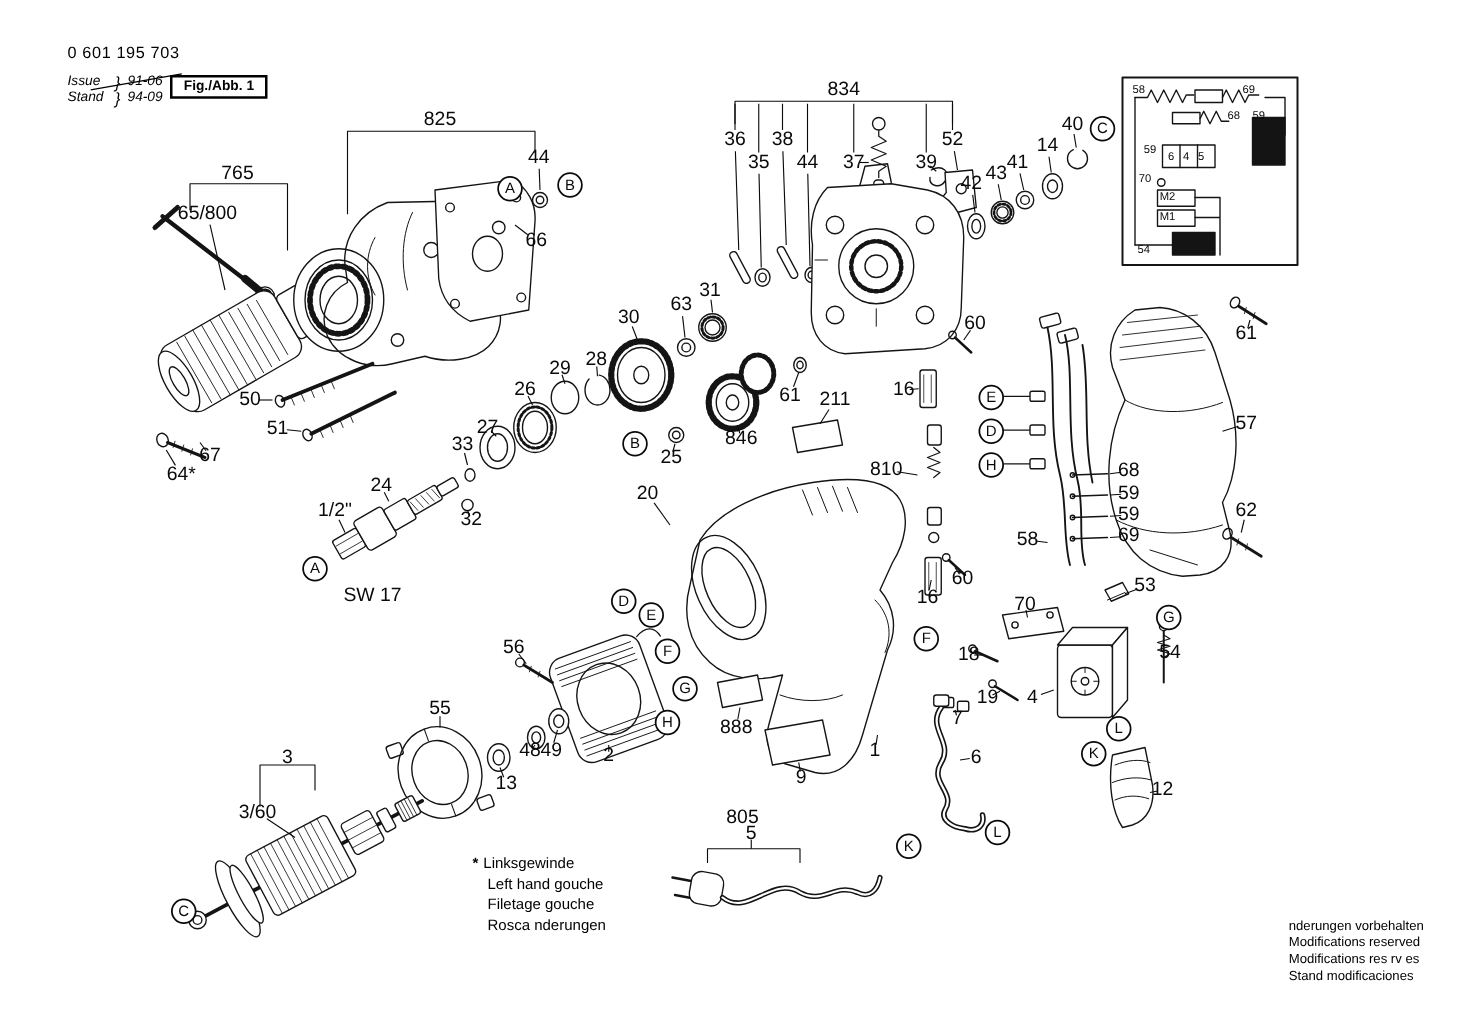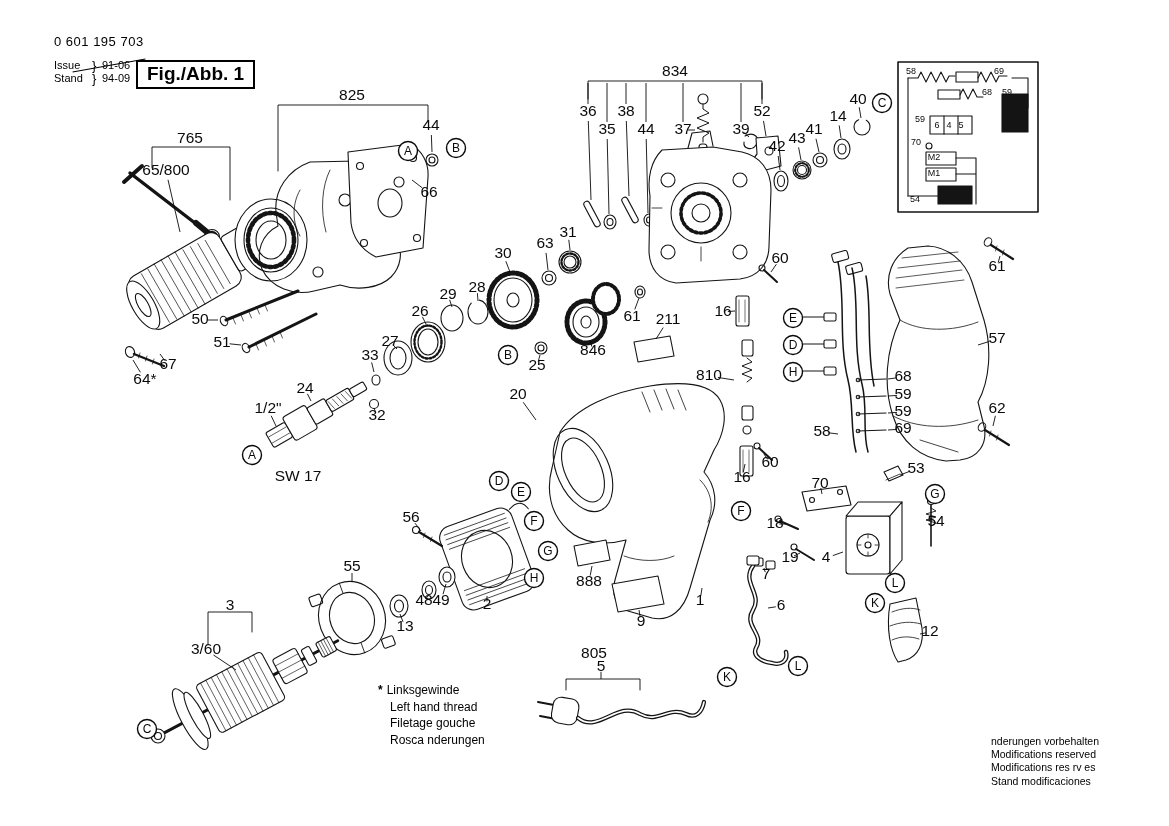--- a/index.html
+++ b/index.html
@@ -10,32 +10,32 @@
   
   .plabel{font-family:"Liberation Sans",sans-serif;font-size:15.5px;fill:#0a0a0a;}
   .ilabel{font-family:"Liberation Sans",sans-serif;font-size:9px;fill:#0a0a0a;}
   .clabel circle{fill:#fff;stroke:#0a0a0a;stroke-width:1.4;}
   .clabel text{font-family:"Liberation Sans",sans-serif;font-size:12px;fill:#0a0a0a;}
   .leader{stroke:#0a0a0a;stroke-width:0.9;fill:none;}
 
   
   .hdr{position:absolute;left:54px;top:34px;font-size:13px;line-height:15px;}
   .hdr .docnum{font-size:13px;letter-spacing:.5px;margin-bottom:10px;}
-  .meta{display:grid;grid-template-columns:38px 10px auto;font-size:11px;line-height:13px;align-items:center;}
+  .meta{display:grid;grid-template-columns:38px 10px auto;font-size:11px;line-height:13px;align-items:center;font-style:italic;}
   .meta .mb{font-size:13px;}
   .struck{position:relative;display:inline-block;}
   .struck::after{content:"";position:absolute;left:-30px;right:-2px;top:45%;border-top:1.2px solid #000;transform:rotate(-10deg);}
-  .figbox{position:absolute;left:136px;top:60px;border:2px solid #000;padding:1px 9px 2px 9px;font-weight:bold;font-size:19px;background:#fff;}
+  .figbox{position:absolute;left:136px;top:60px;border:2px solid #000;padding:1px 9px 2px 9px;font-weight:bold;font-size:11px;background:#fff;}
 
   .thread-note{position:absolute;left:378px;top:682px;font-size:12px;line-height:16.5px;}
   .thread-note .tn-marker{font-weight:bold;margin-right:4px;}
   .thread-note .tn-line{margin-left:12px;}
   .thread-note .tn-first{margin-left:0;}
 
-  .footer-notes{position:absolute;left:991px;top:735px;font-size:10.5px;line-height:13.2px;}
+  .footer-notes{position:absolute;left:1031px;top:735px;font-size:10.5px;line-height:13.2px;}
 </style>
 </head>
 <body>
 
 <div id="stage">
 
 <svg id="diagram" width="1169" height="826" viewBox="0 0 1169 826">
   <g stroke="#141414" fill="none" stroke-width="1.1" stroke-linejoin="round" stroke-linecap="round">
 
     <g>
@@ -629,21 +629,21 @@
   <div class="meta">
     <span>Stand</span>
     <span class="mb">}</span>
     <span>94-09</span>
   </div>
 </div>
 <div class="figbox">Fig./Abb. 1</div>
 
 <div class="thread-note">
   <div class="tn-first"><span class="tn-marker">*</span><span>Linksgewinde</span></div>
-  <div class="tn-line">Left hand thread</div>
+  <div class="tn-line">Left hand gouche</div>
   <div class="tn-line">Filetage gouche</div>
   <div class="tn-line">Rosca nderungen</div>
 </div>
 
 <div class="footer-notes">
   <div>nderungen vorbehalten</div>
   <div>Modifications reserved</div>
   <div>Modifications res rv es</div>
   <div>Stand modificaciones</div>
 </div>

